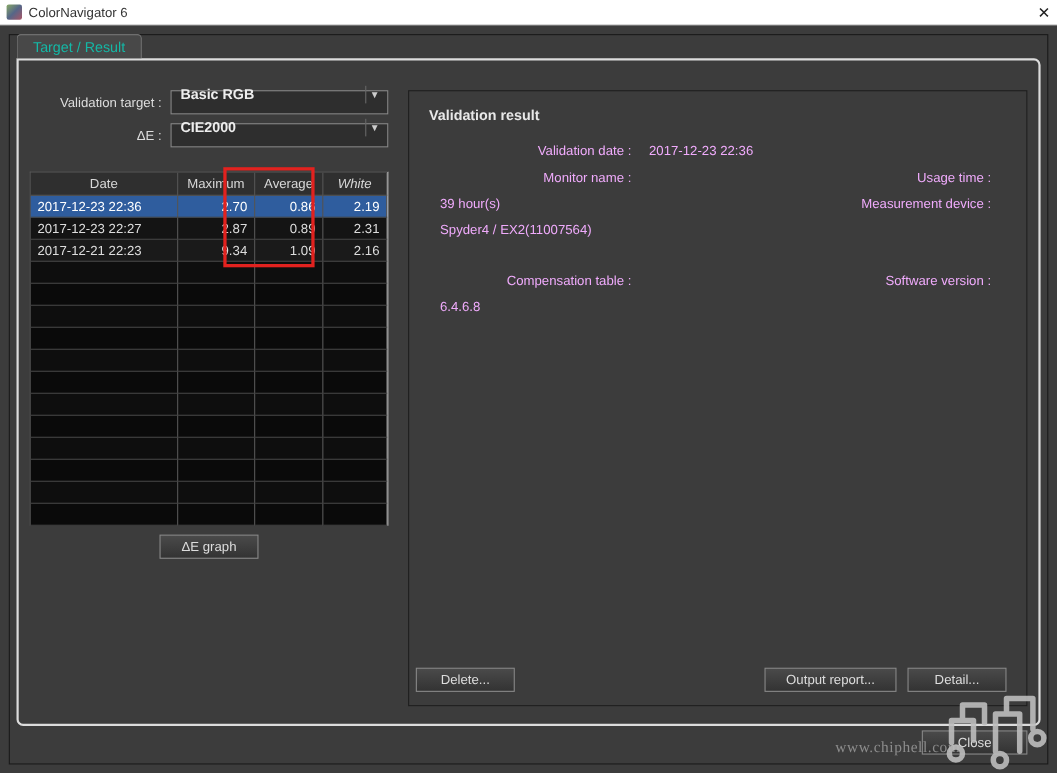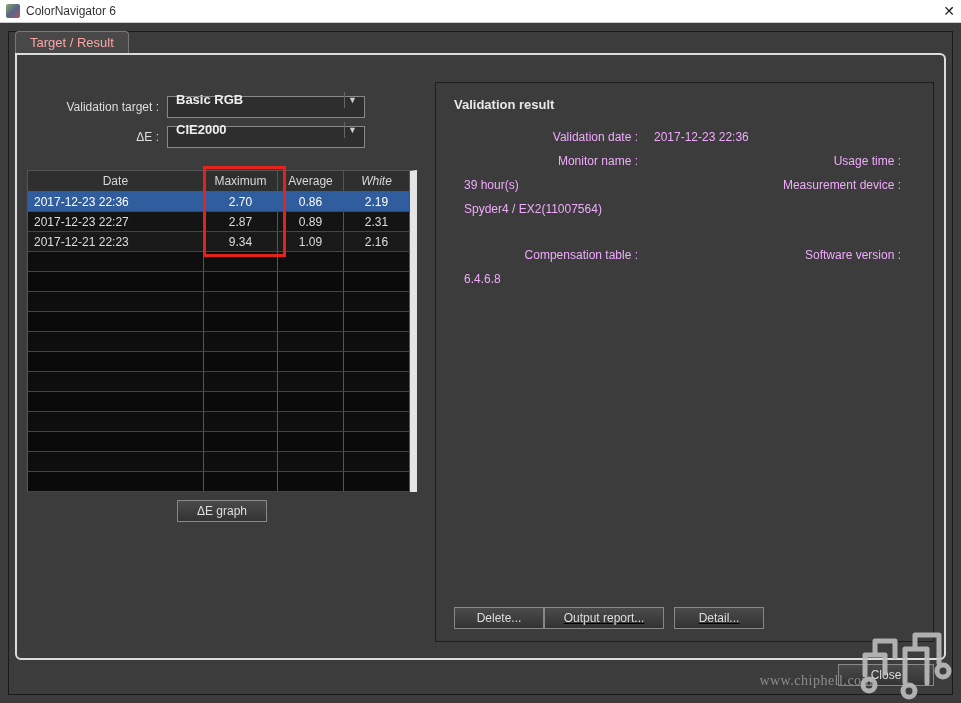--- a/index.html
+++ b/index.html
@@ -56,21 +56,21 @@
     position: absolute;
     top: -1px; left: 6px;
     display: flex;
     gap: 4px;
     height: 24px;
     z-index: 5;
   }
   .tab {
     padding: 2px 14px 0 14px;
     font-size: 13px;
-    color: #fca5a5;
+    color: #14b8a6;
     border: 1px solid #777;
     border-bottom: none;
     border-radius: 4px 4px 0 0;
     background: #3c3c3c;
     height: 22px;
     line-height: 18px;
     cursor: pointer;
   }
   .tab.active {
     background: #3c3c3c;
@@ -88,24 +88,23 @@
     border: 2px solid #dcdcdc;
     border-radius: 0 6px 6px 6px;
   }
   .body-row {
     position: absolute;
     left: 18px; right: 18px; top: 50px; bottom: 52px;
     display: flex;
     gap: 18px;
   }
   .left-col {
-    width: 390px;
+    width: 326px;
     display: flex;
     flex-direction: column;
-    margin-top: 14px;
   }
   .form-row {
     display: flex;
     align-items: center;
     margin-bottom: 8px;
     font-size: 12px;
     color: #ddd;
   }
   .form-row .lbl { width: 140px; text-align: right; padding-right: 8px; }
   .select {
@@ -126,21 +125,21 @@
   .select .chev {
     width: 16px; height: 16px;
     border-left: 1px solid #666;
     display:flex;align-items:center;justify-content:center;
     font-size:9px;color:#ccc;
   }
   .table-wrap {
     margin-top: 14px;
     border-top: 1px solid #555;
     border-left: 1px solid #555;
-    border-right: 7px solid #e5e5e5;
+    border-right: 1px solid #e5e5e5;
     position: relative;
   }
   table.data {
     width: 100%;
     border-collapse: collapse;
     color: #ddd;
     font-size: 12px;
   }
   table.data th {
     background: #2f2f2f;
@@ -153,21 +152,21 @@
     height: 20px;
   }
   table.data th:first-child { width: 170px; }
   table.data th:nth-child(2){ width: 72px;}
   table.data th:nth-child(3){ width: 64px;}
   table.data th:nth-child(4){ width: 64px; font-style: italic;}
   table.data td {
     padding: 2px 6px;
     border-right: 1px solid #555;
     border-bottom: 1px solid #444;
-    text-align: center;
+    text-align: right;
     height: 20px;
     background: #1a1a1a;
   }
   table.data td:first-child { text-align: left; }
   table.data tr.selected td {
     background: #2f5d9e;
     color: #fff;
   }
   table.data tr.alt td { background: #141414; }
   table.data tr.empty td { background:#0e0e0e; }
@@ -214,24 +213,25 @@
     grid-template-columns: 190px 1fr;
     row-gap: 10px;
     font-size: 12px;
     color: #f0abfc;
   }
   .kv .k { text-align: right; padding-right: 6px;}
   .kv .v { text-align: left; padding-left: 10px;}
   .kv .gap { grid-column: 1 / -1; height: 12px;}
   .right-buttons {
     position:absolute;
-    bottom:12px; left:18px; right:18px;
+    bottom:12px; left:6px; right:18px;
     display:flex;
-  }
-  .right-buttons .rgroup { display:flex; gap:10px;text-decoration:underline;}
+    justify-content: space-between;
+  }
+  .right-buttons .rgroup { display:flex; gap:10px;}
   .footer {
     position:absolute;
     right: 18px; bottom: 8px;
   }
   .footer .btn { min-width: 96px;}
   .watermark-text {
     position:absolute;
     right: 88px;
     bottom: 14px;
     color:#9a9a9a;

